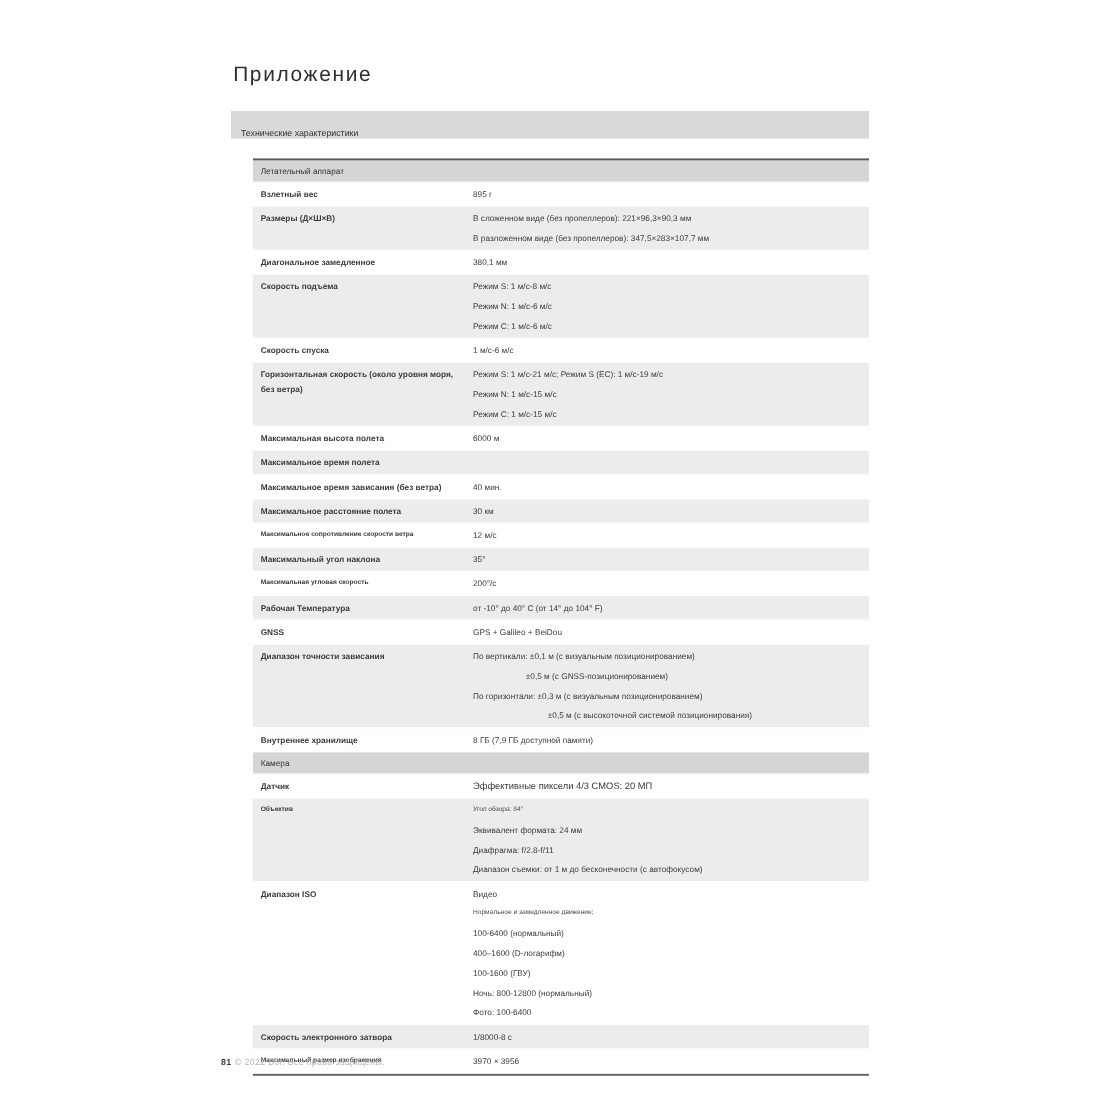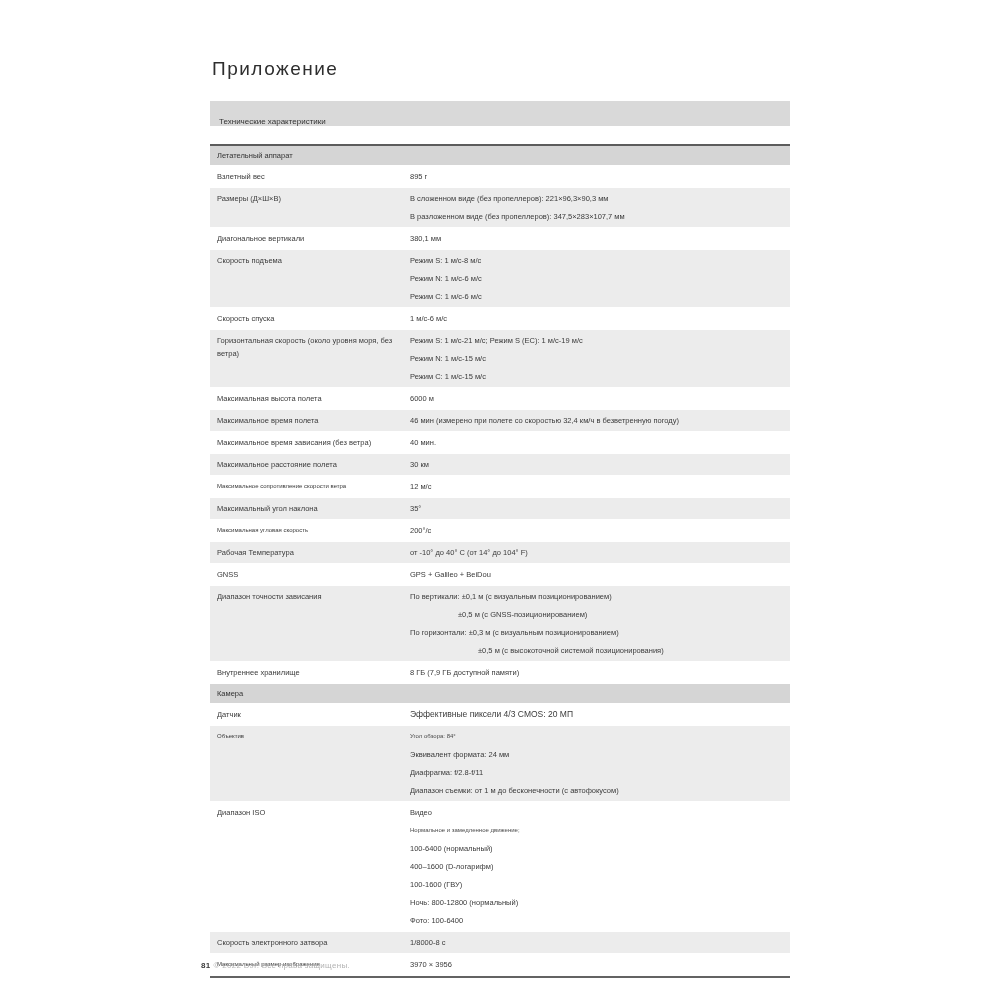--- a/index.html
+++ b/index.html
@@ -29,20 +29,21 @@
     padding-left: 9px;
     box-sizing: border-box;
     font-size: 8px;
     color: #333;
     margin-bottom: 18px;
   }
 
   .spec-table {
     border-top: 2px solid #5c5c5c;
     border-bottom: 2px solid #636363;
+    margin-left: 20px;
   }
 
   .section-bar {
     background: #d5d5d5;
     padding: 5px 7px 5px 7px;
     font-size: 7.5px;
     color: #333;
     border-bottom: 1px solid #fff;
   }
 
@@ -50,20 +51,21 @@
   .t-row.shaded { background: #ececec; }
 
   .t-label {
     width: 200px;
     box-sizing: border-box;
     padding: 4px 10px 4px 7px;
     font-size: 7.5px;
     line-height: 13px;
     color: #3a3a3a;
     flex-shrink: 0;
+    font-weight: bold;
   }
   .t-label.small { font-size: 6px; }
 
   .t-value {
     flex: 1;
     padding: 4px 8px 4px 0;
     font-size: 7.5px;
     color: #3a3a3a;
   }
   .v-line { line-height: 13px; margin-bottom: 5px; }
@@ -103,21 +105,21 @@
           </div>
         </div>
         <div class="t-row shaded">
           <div class="t-label">Размеры (Д×Ш×В)</div>
           <div class="t-value">
             <div class="v-line">В сложенном виде (без пропеллеров): 221×96,3×90,3  мм</div>
             <div class="v-line">В разложенном виде (без пропеллеров): 347,5×283×107,7  мм</div>
           </div>
         </div>
         <div class="t-row">
-          <div class="t-label">Диагональное вертикали</div>
+          <div class="t-label">Диагональное замедленное</div>
           <div class="t-value">
             <div class="v-line">380,1 мм</div>
           </div>
         </div>
         <div class="t-row shaded">
           <div class="t-label">Скорость подъема</div>
           <div class="t-value">
             <div class="v-line">Режим S: 1 м/с-8 м/с</div>
             <div class="v-line">Режим N: 1 м/с-6 м/с</div>
             <div class="v-line">Режим C: 1 м/с-6 м/с</div>
@@ -138,23 +140,20 @@
           </div>
         </div>
         <div class="t-row">
           <div class="t-label">Максимальная высота полета</div>
           <div class="t-value">
             <div class="v-line">6000 м</div>
           </div>
         </div>
         <div class="t-row shaded">
           <div class="t-label">Максимальное  время полета</div>
-          <div class="t-value">
-            <div class="v-line">46 мин (измерено при полете со скоростью 32,4  км/ч  в безветренную погоду)</div>
-          </div>
         </div>
         <div class="t-row">
           <div class="t-label">Максимальное время зависания (без ветра)</div>
           <div class="t-value">
             <div class="v-line">40 мин.</div>
           </div>
         </div>
         <div class="t-row shaded">
           <div class="t-label">Максимальное расстояние полета</div>
           <div class="t-value">

